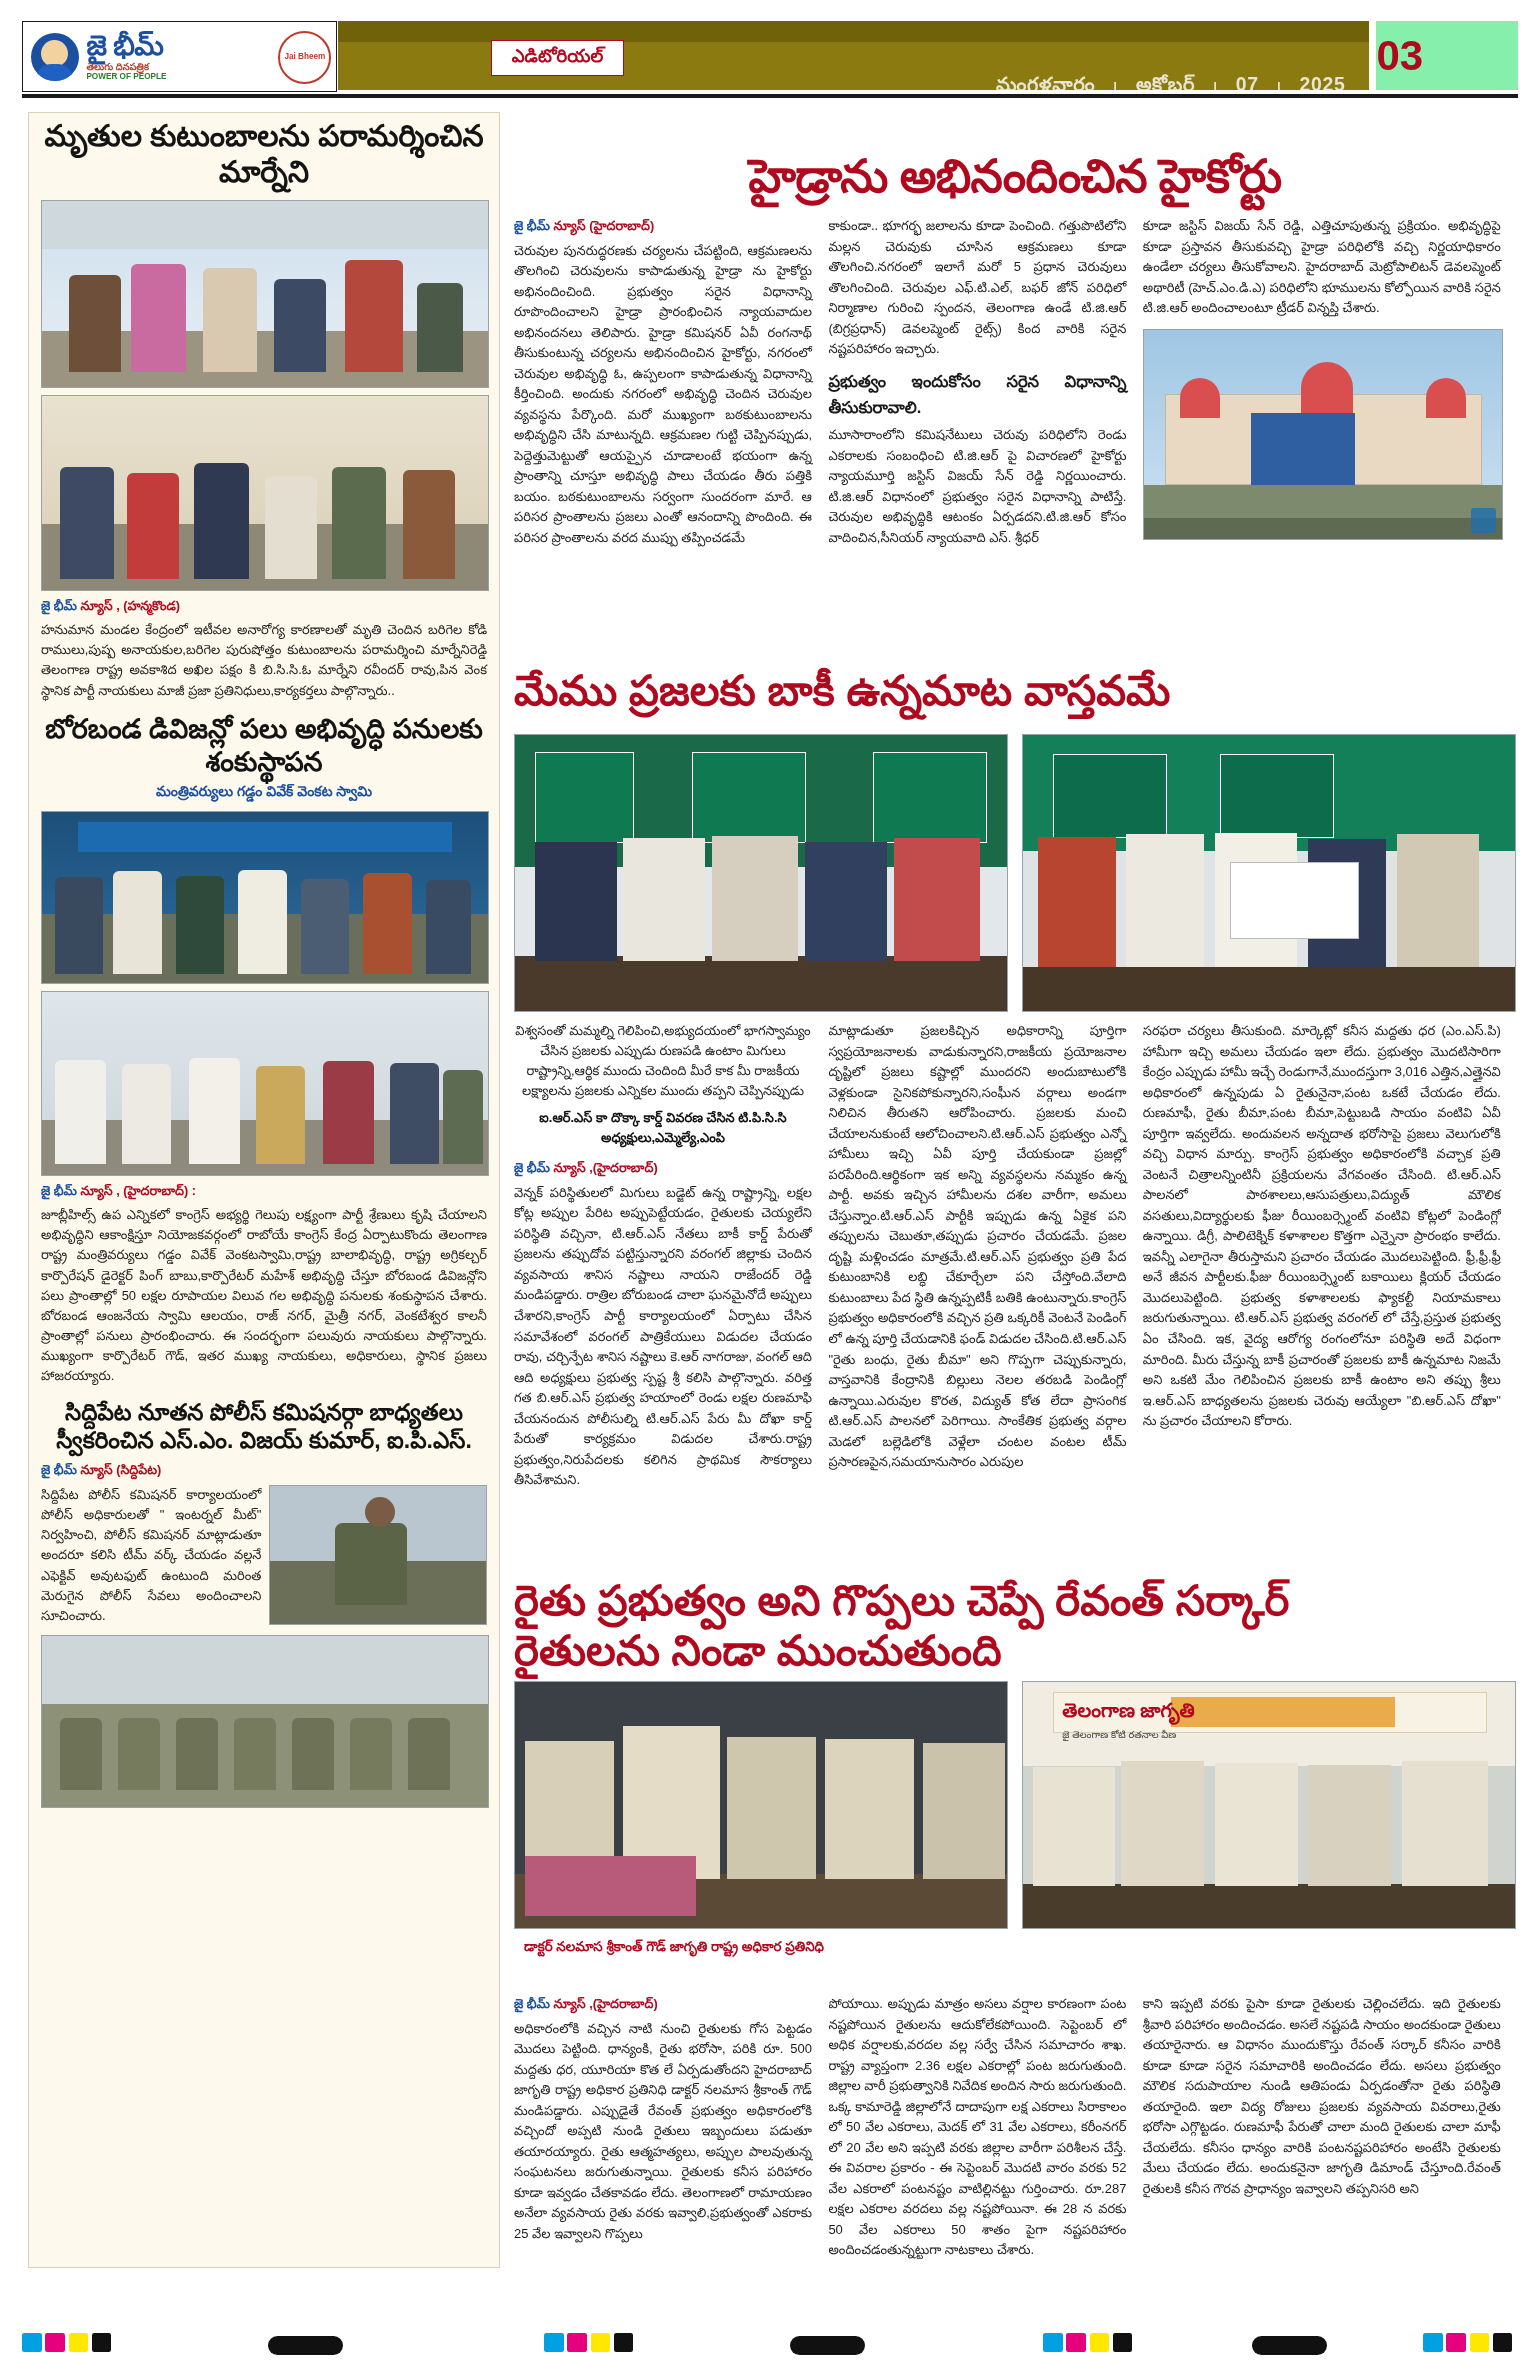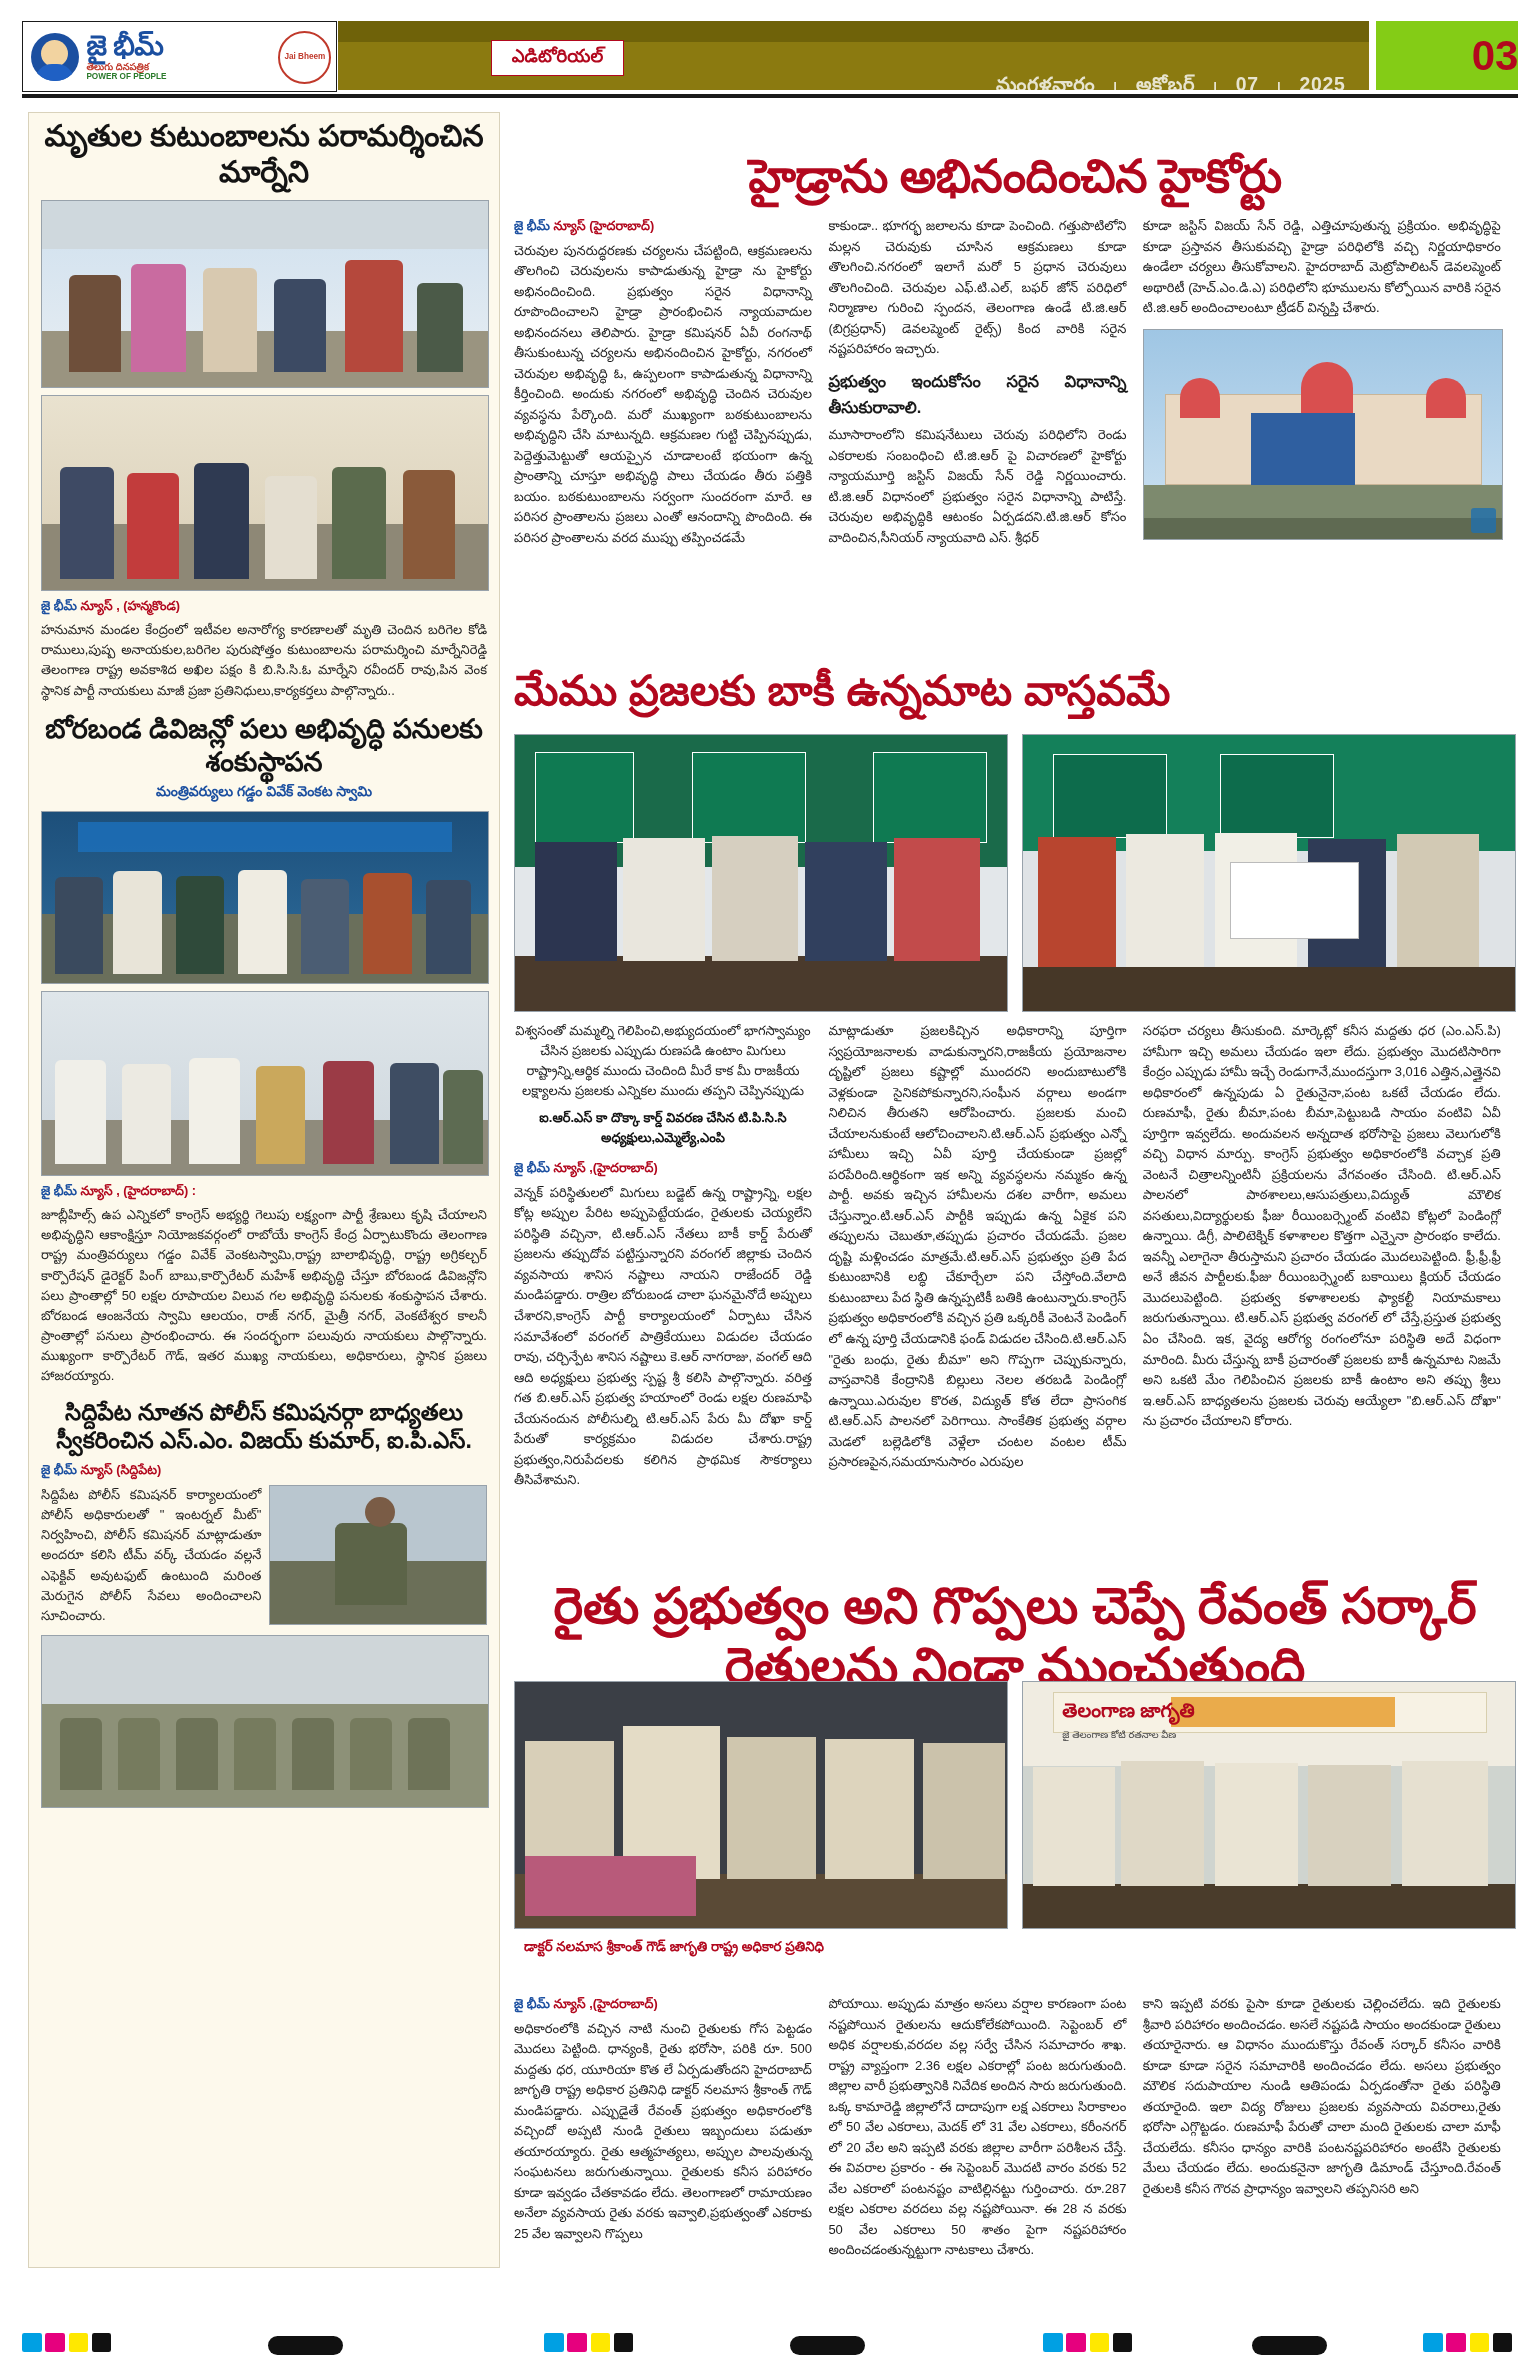--- a/index.html
+++ b/index.html
@@ -16,21 +16,21 @@
   .mast-title .t1{font-size:28px;font-weight:bold;color:#1b4fa0;letter-spacing:-0.7px;}
   .mast-title .t2{font-size:9.7px;color:#c0392b;font-weight:bold;margin-top:2.2px;}
   .mast-title .t3{font-size:8.2px;color:#2b7a2b;font-weight:bold;margin-top:1.5px;}
   .mast-badge{position:absolute;right:6px;top:9px;width:52px;height:52px;}
   .mast-badge .b-in{width:49px;height:49px;border-radius:50%;border:2.2px solid #c0392b;background:#fff;display:flex;align-items:center;justify-content:center;font-size:8.2px;color:#c0392b;font-weight:bold;line-height:1.05;}
   .mast-mid{position:absolute;left:316px;top:0;right:149px;height:69px;background:#8b7a10;}
   .mast-strip{position:absolute;left:0;top:0;width:100%;height:21px;background:#6f6209;}
   .edit-tag{position:absolute;left:153px;top:19.4px;background:#ffffff;border:1.5px solid #b2081e;padding:4.5px 19.4px;color:#b2081e;font-weight:bold;font-size:18px;}
   .mast-date{position:absolute;right:18px;top:27px;color:#ffffff;font-size:19.4px;font-weight:bold;letter-spacing:0.7px;margin-top:25px;}
   .mast-date span{margin:0 6px;font-size:13.4px;opacity:.8;}
-  .mast-num{position:absolute;right:0;top:0;width:142px;height:69px;background:#84cc16;display:flex;align-items:center;justify-content:flex-end;}
+  .mast-num{position:absolute;right:0;top:0;width:142px;height:69px;background:#86efac;display:flex;align-items:center;justify-content:flex-start;}
   .mast-num b{font-size:42px;color:#b2081e;}
 
   .rule{position:absolute;left:22.4px;top:94px;width:1496px;height:3.7px;background:#1a1a1a;}
 
   
   .leftcol{position:absolute;left:28px;top:112px;width:470px;height:2154px;background:#fdf9ec;border:1.5px solid #d9d2bb;}
   .lc-pad{padding:0 12px;}
   .lc-head{font-size:30px;line-height:1.22;font-weight:bold;color:#141414;text-align:center;margin:4.5px 0 9px;}
   .lc-head.sm{font-size:27px;}
   .lc-sub{font-size:14px;text-align:center;color:#1b4fa0;font-weight:bold;margin:-4.5px 0 7.5px;}
@@ -58,21 +58,21 @@
   .sub-h{font-size:16.4px;font-weight:bold;color:#1a1a1a;margin:9px 0 4.5px;}
 
   
   .head2{position:absolute;left:514px;top:667px;width:1002px;text-align:left;font-size:42px;font-weight:bold;color:#b2081e;}
   .s2-imgs{position:absolute;left:514px;top:734px;width:1002px;height:276px;}
   .s2-cols{position:absolute;left:514px;top:1021px;width:1002px;}
   .quote{font-size:13px;line-height:1.55;text-align:center;color:#1b1b1b;}
   .quote b{display:block;margin-top:6px;color:#111;}
 
   
-  .head3{position:absolute;left:514px;top:1576px;width:1002px;text-align:center;font-size:50px;font-weight:bold;color:#b2081e;line-height:1.2;}
+  .head3{position:absolute;left:514px;top:1576px;width:1002px;text-align:left;font-size:42px;font-weight:bold;color:#b2081e;line-height:1.2;}
   .s3-imgs{position:absolute;left:514px;top:1681px;width:1002px;height:246px;}
   .s3-cap{position:absolute;left:514px;top:1938px;width:320px;text-align:center;font-size:13.4px;font-weight:bold;color:#b2081e;line-height:1.35;}
   .s3-cols{position:absolute;left:514px;top:1994px;width:1002px;}
 
   
   .colorbar{position:absolute;left:22.4px;bottom:19.4px;width:1496px;height:25px;}
   .cb-group{position:absolute;top:0;height:25px;display:flex;}
   .cb-group i{display:block;width:19.4px;height:19.4px;margin-right:3.7px;border-radius:2.2px;}
   .cb-black{width:75px;height:19.4px;background:#111;border-radius:9.7px;}
   .clearfix:after{content:"";display:block;clear:both;}

